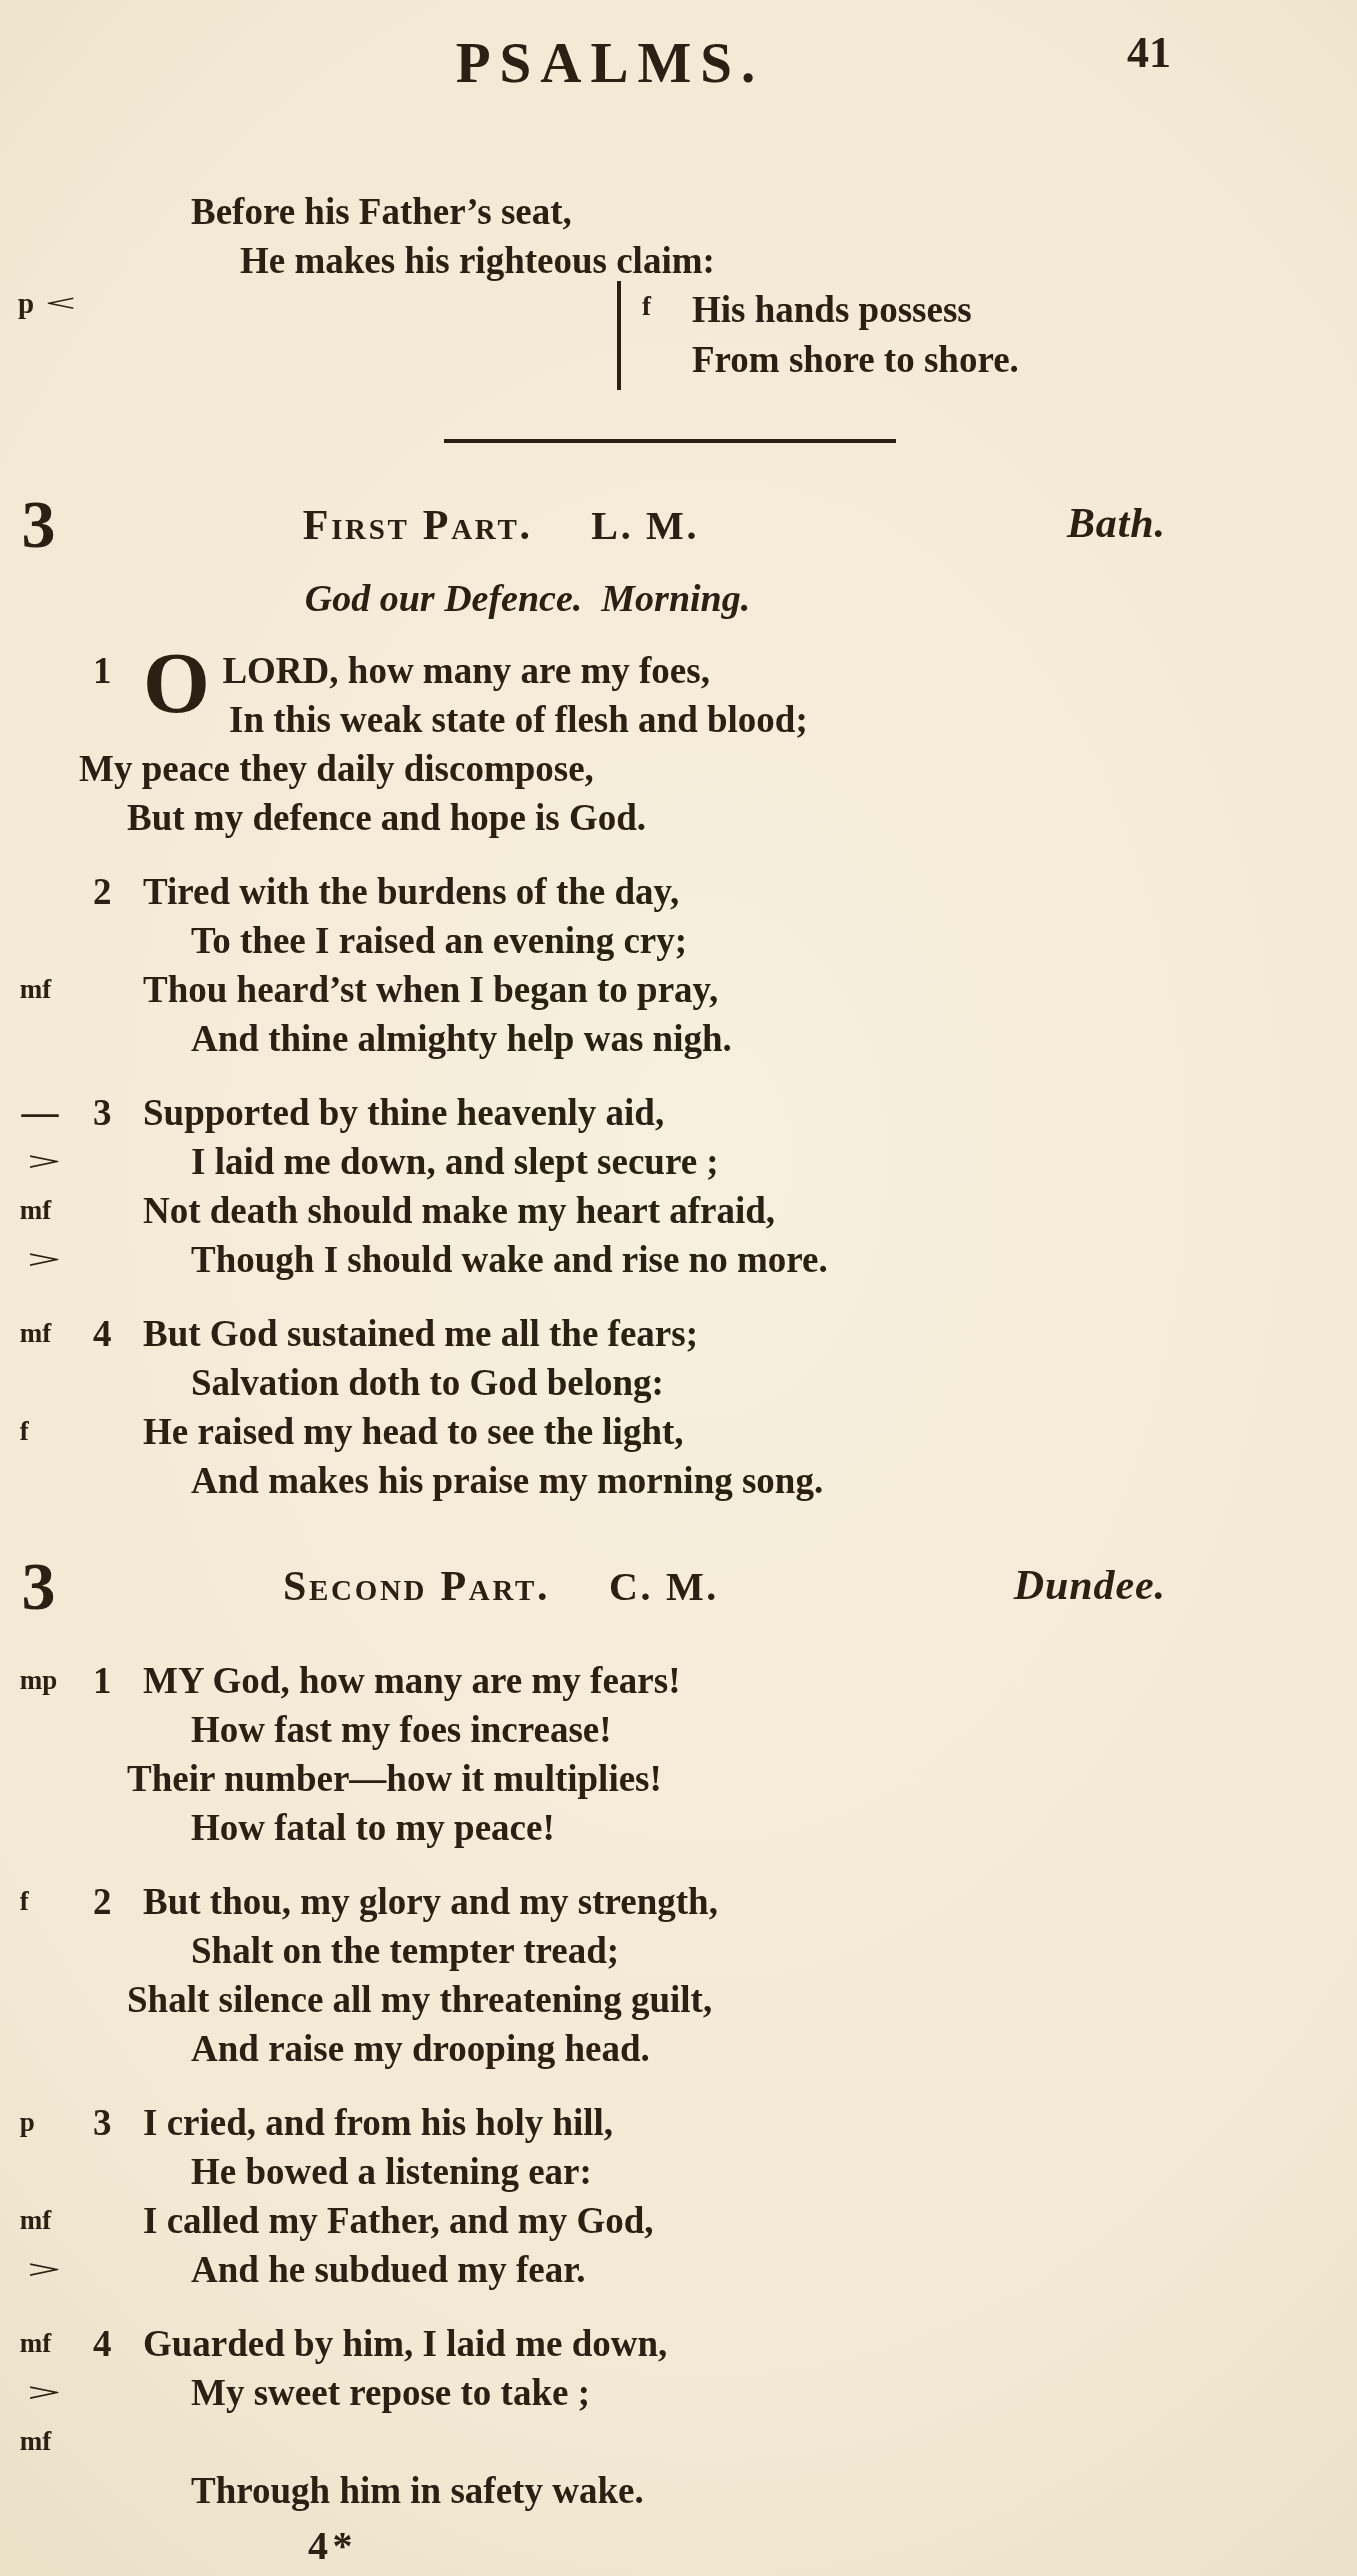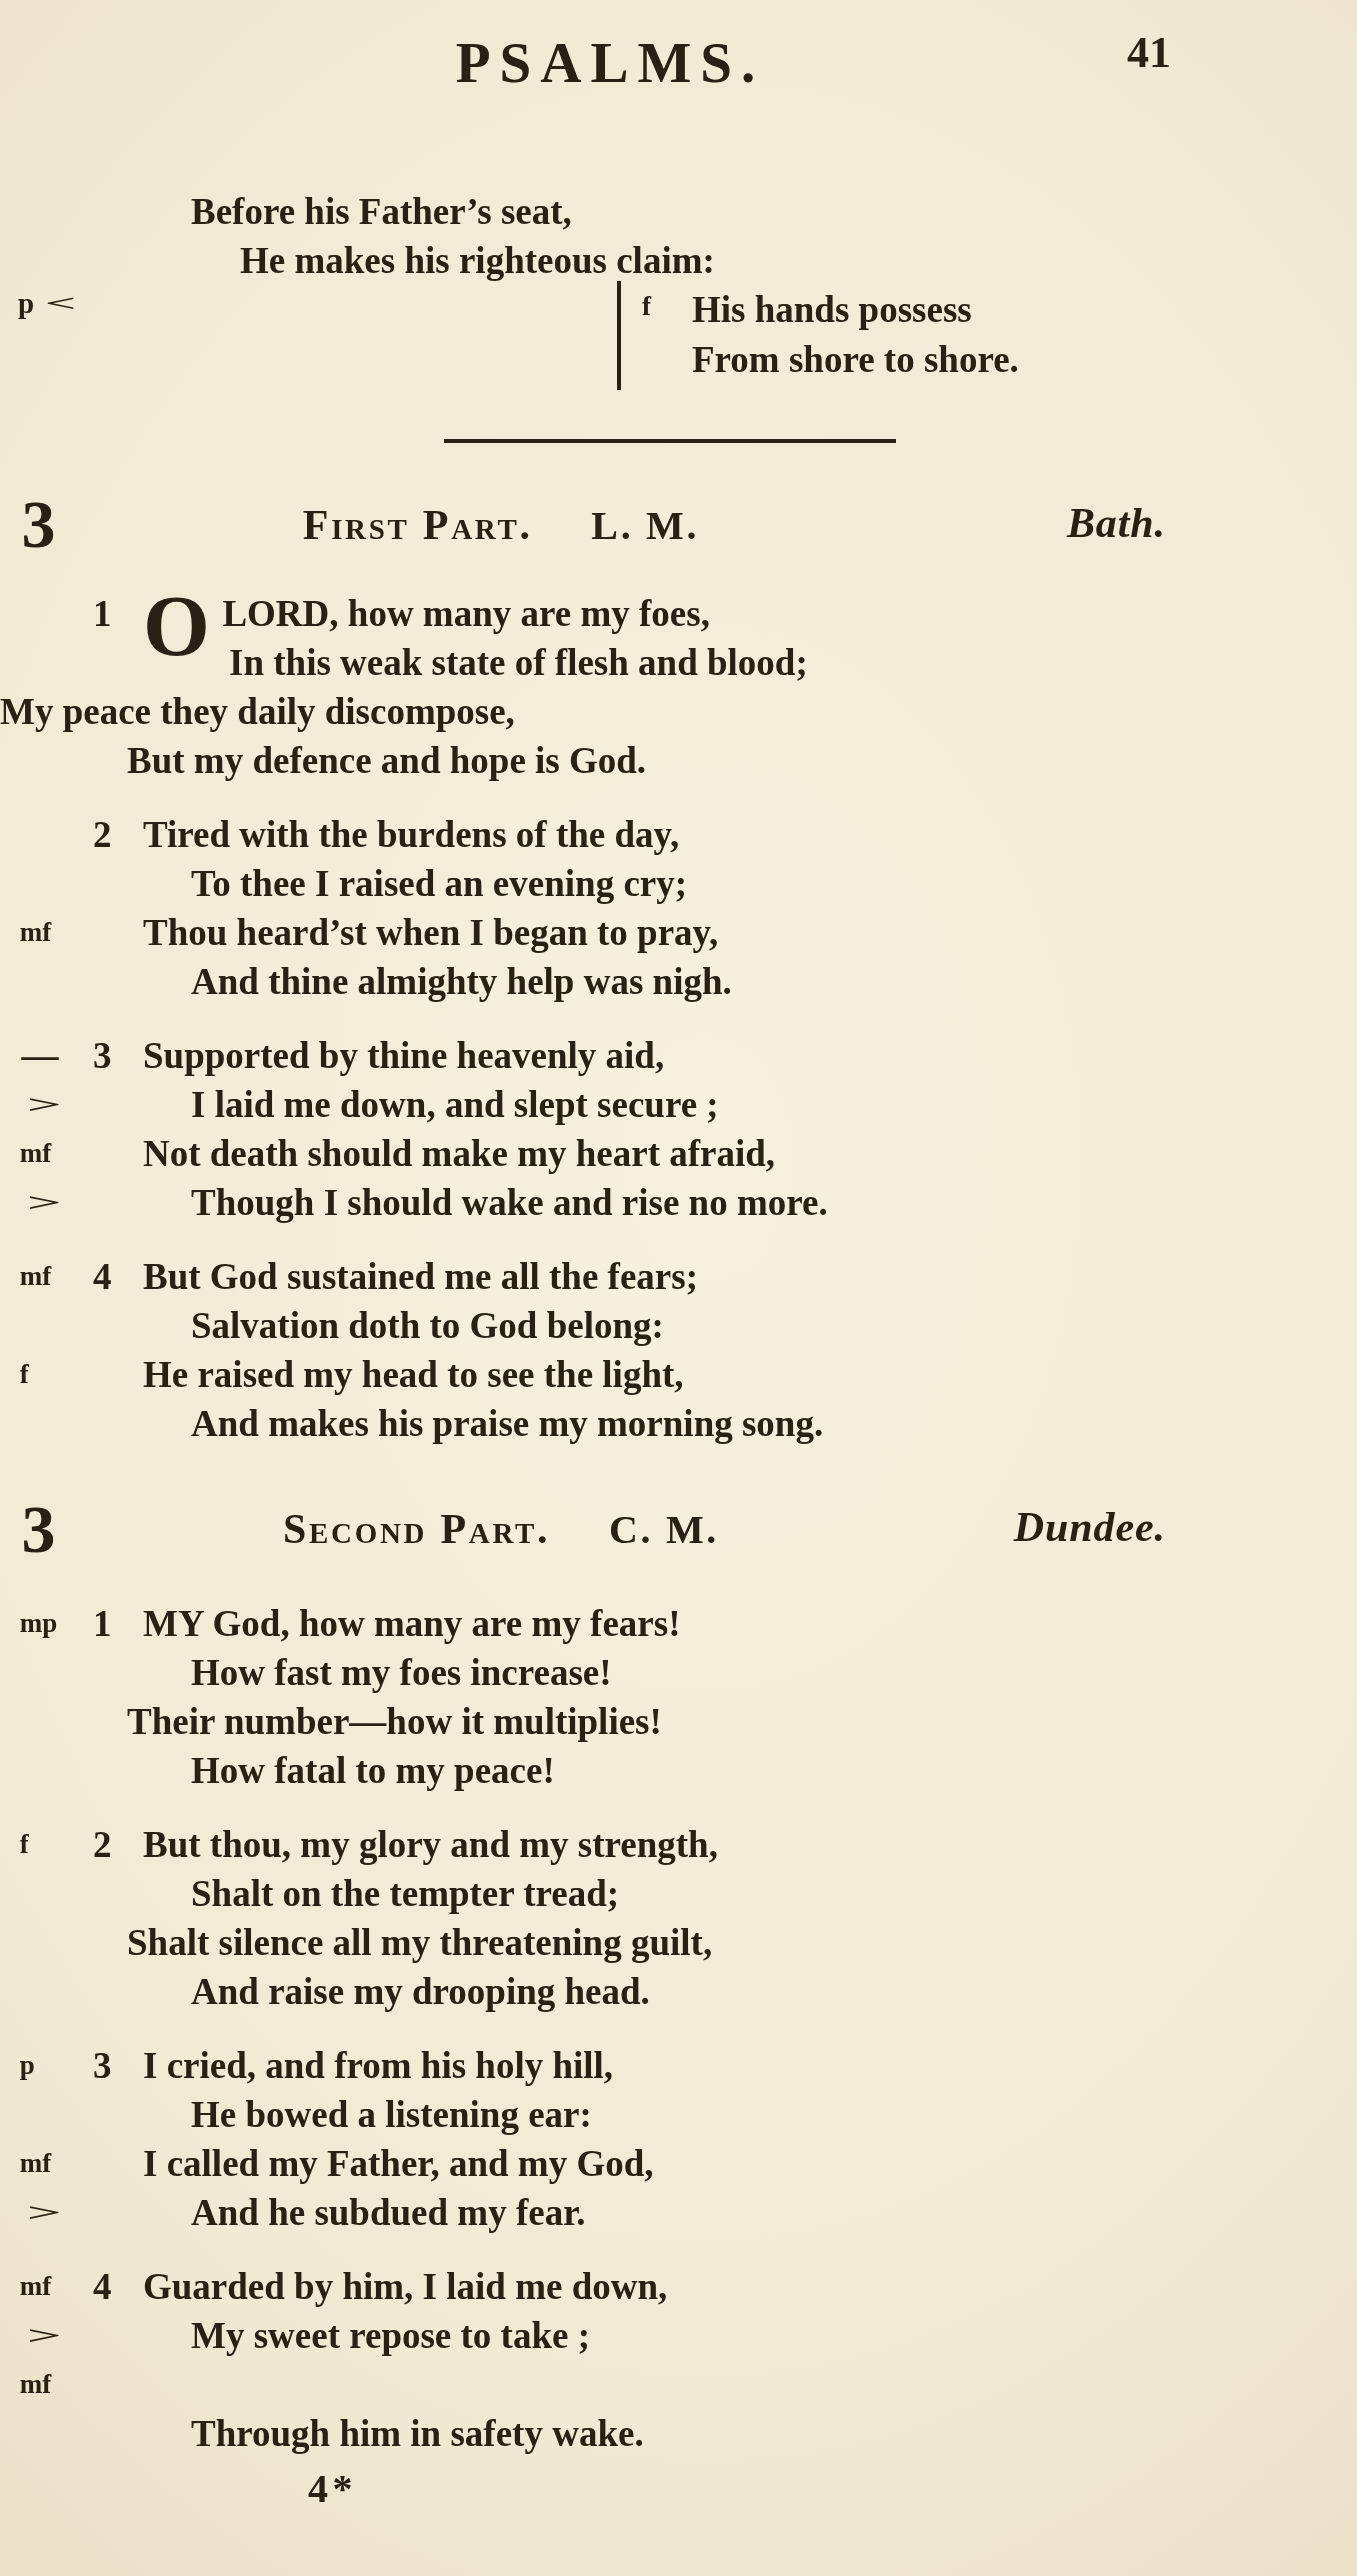--- a/index.html
+++ b/index.html
@@ -102,30 +102,31 @@
 
   <section class="hymn">
     <div class="hymn-head">
       <span class="hymn-num">3</span>
       <span class="head-center">
         <span class="part">First Part.</span>
         <span class="meter">L. M.</span>
       </span>
       <span class="tune">Bath.</span>
     </div>
+    <div class="hymn-sub">God our Defence.  Morning.</div>
     <div class="vlines">
         <div class="vline">
           <span class="vnum">1</span>
           <div class="vtext" style="margin-left: 143px;"><span class="dropcap">O</span><span>LORD, how many are my foes,</span></div>
         </div>
         <div class="vline">
           <div class="vtext" style="margin-left: 229px;"><span>In this weak state of flesh and blood;</span></div>
         </div>
         <div class="vline">
-          <div class="vtext" style=""><span>My peace they daily discompose,</span></div>
+          <div class="vtext" style="margin-left: 79px;"><span>My peace they daily discompose,</span></div>
         </div>
         <div class="vline">
           <div class="vtext" style="margin-left: 127px;"><span>But my defence and hope is God.</span></div>
         </div>
         <div class="vline gap">
           <span class="vnum">2</span>
           <div class="vtext" style="margin-left: 143px;"><span>Tired with the burdens of the day,</span></div>
         </div>
         <div class="vline">
           <div class="vtext" style="margin-left: 191px;"><span>To thee I raised an evening cry;</span></div>

